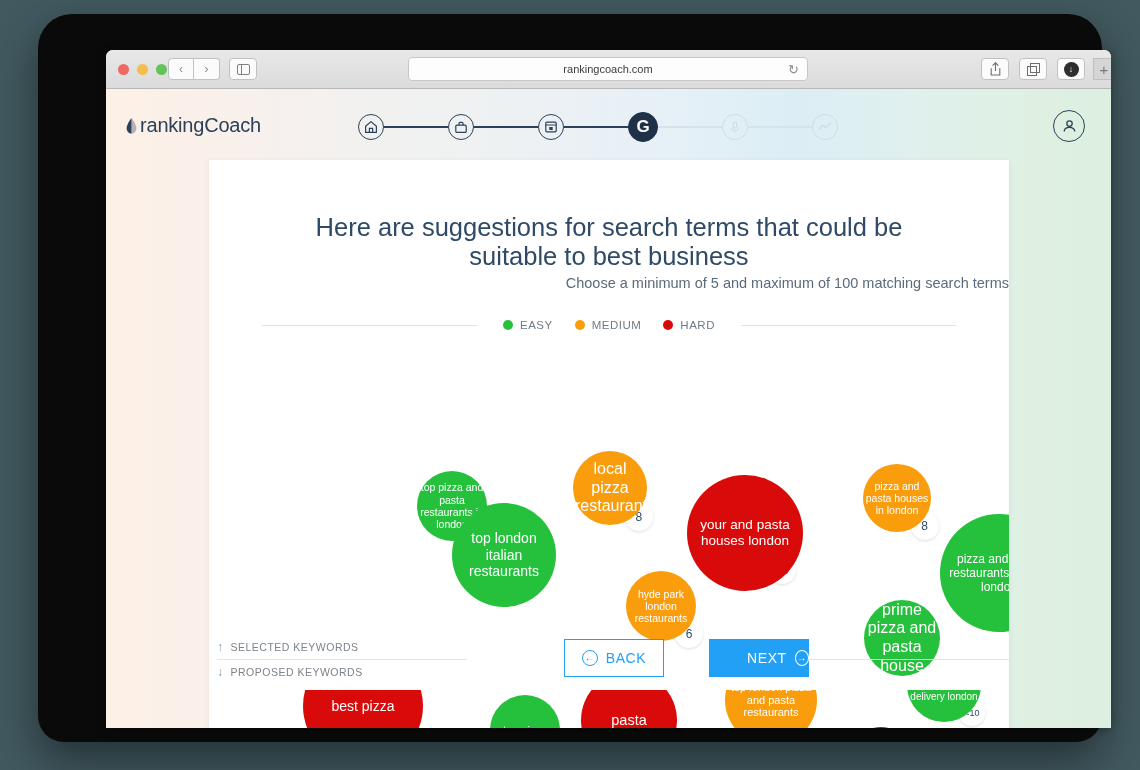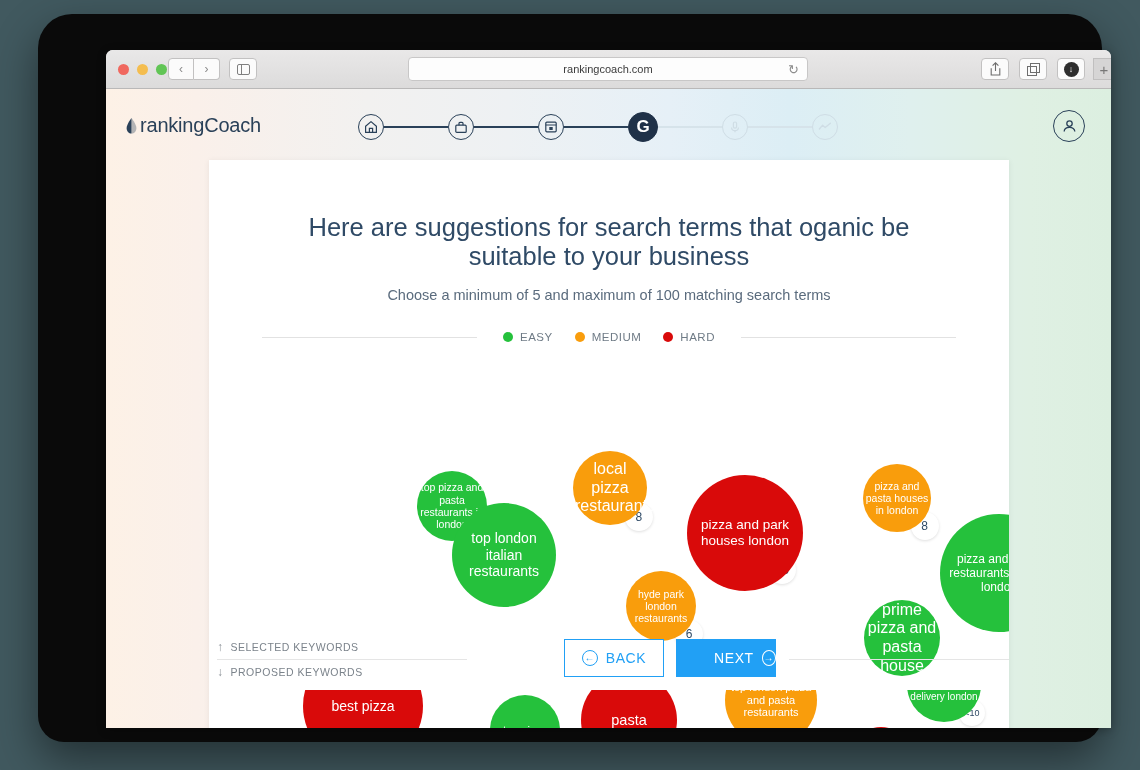--- a/index.html
+++ b/index.html
@@ -173,22 +173,22 @@
 
   #page-title {
     margin: 53px 60px 0;
     text-align: center;
     font-size: 25.5px;
     line-height: 29px;
     color: #2f4a66;
     font-weight: 400;
   }
   #page-subtitle {
-    margin: 16px 0 0;
-    text-align: center;
+    margin: 4px 0 0;
+    text-align: right;
     font-size: 14.5px;
     color: #5a6b7d;
     font-weight: 400;
   }
 
   
   #legend-row {
     margin-top: 28px;
     display: flex; align-items: center; justify-content: center;
     gap: 8px;
@@ -261,21 +261,21 @@
     position: absolute; left: 355px; top: 4px;
     width: 100px; height: 38px;
     border: 1px solid #21a0f5;
     background: #ffffff;
     color: #21a0f5;
     font-size: 14px; letter-spacing: 0.6px;
     display: flex; align-items: center; justify-content: center; gap: 8px;
     cursor: pointer;
   }
   #next-button {
-    position: absolute; left: 467px; top: 4px;
+    position: absolute; left: 500px; top: 4px;
     width: 100px; height: 38px;
     border: none;
     background: #21a0f5;
     color: #ffffff;
     font-size: 14px; letter-spacing: 0.6px;
     display: flex; align-items: center; justify-content: center; gap: 8px;
     cursor: pointer;
     padding-left: 38px;
   }
   .circ-arrow {
@@ -396,21 +396,21 @@
 
         <div id="avatar-btn">
           <svg width="17" height="17" viewBox="0 0 17 17">
             <circle cx="8.5" cy="5.6" r="2.7" fill="none" stroke="currentColor" stroke-width="1.3"></circle>
             <path d="M3.2 13.6 C3.2 10.8 5.6 9.4 8.5 9.4 C11.4 9.4 13.8 10.8 13.8 13.6" fill="none" stroke="currentColor" stroke-width="1.3"></path>
           </svg>
         </div>
       </div>
 
       <div id="content-card">
-        <h1 id="page-title">Here are suggestions for search terms that oganic be suitable to your business</h1>
+        <h1 id="page-title">Here are suggestions for search terms that could be suitable to best business</h1>
         <p id="page-subtitle">Choose a minimum of 5 and maximum of 100 matching search terms</p>
 
         <div id="legend-row">
           <div class="legend-rule"></div>
           <div id="legend-items">
               <div class="legend-item">
                 <span class="legend-dot" style="background: rgb(37, 193, 60);"></span>
                 <span class="legend-label">EASY</span>
               </div>
               <div class="legend-item">
@@ -435,21 +435,21 @@
             <div class="badge" style="width: 28px; height: 28px; font-size: 12px; left: 415.8px; top: 82.8px;">8</div>
             <div class="bubble medium" style="width: 74px; height: 74px; left: 364px; top: 31px; font-size: 16px;">
               <span class="bubble-label">local pizza restaurants</span>
             </div>
             <div class="badge" style="width: 28px; height: 28px; font-size: 12px; left: 466px; top: 200px;">6</div>
             <div class="bubble medium" style="width: 70px; height: 70px; left: 417px; top: 151px; font-size: 10.5px;">
               <span class="bubble-label">hyde park london restaurants</span>
             </div>
             <div class="badge" style="width: 28px; height: 28px; font-size: 12px; left: 559.2px; top: 136.2px;">65</div>
             <div class="bubble hard" style="width: 116px; height: 116px; left: 478px; top: 55px; font-size: 13.5px;">
-              <span class="bubble-label">pizza and park houses london</span>
+              <span class="bubble-label">your and pasta houses london</span>
             </div>
             <div class="badge" style="width: 28px; height: 28px; font-size: 12px; left: 701.6px; top: 91.6px;">8</div>
             <div class="bubble medium" style="width: 68px; height: 68px; left: 654px; top: 44px; font-size: 10.5px;">
               <span class="bubble-label">pizza and pasta houses in london</span>
             </div>
             <div class="bubble easy" style="width: 76px; height: 76px; left: 655px; top: 180px; font-size: 16px;">
               <span class="bubble-label">prime pizza and pasta house</span>
             </div>
             <div class="bubble easy" style="width: 118px; height: 118px; left: 731px; top: 94px; font-size: 12px;">
               <span class="bubble-label">pizza and pasta restaurants central london</span>

